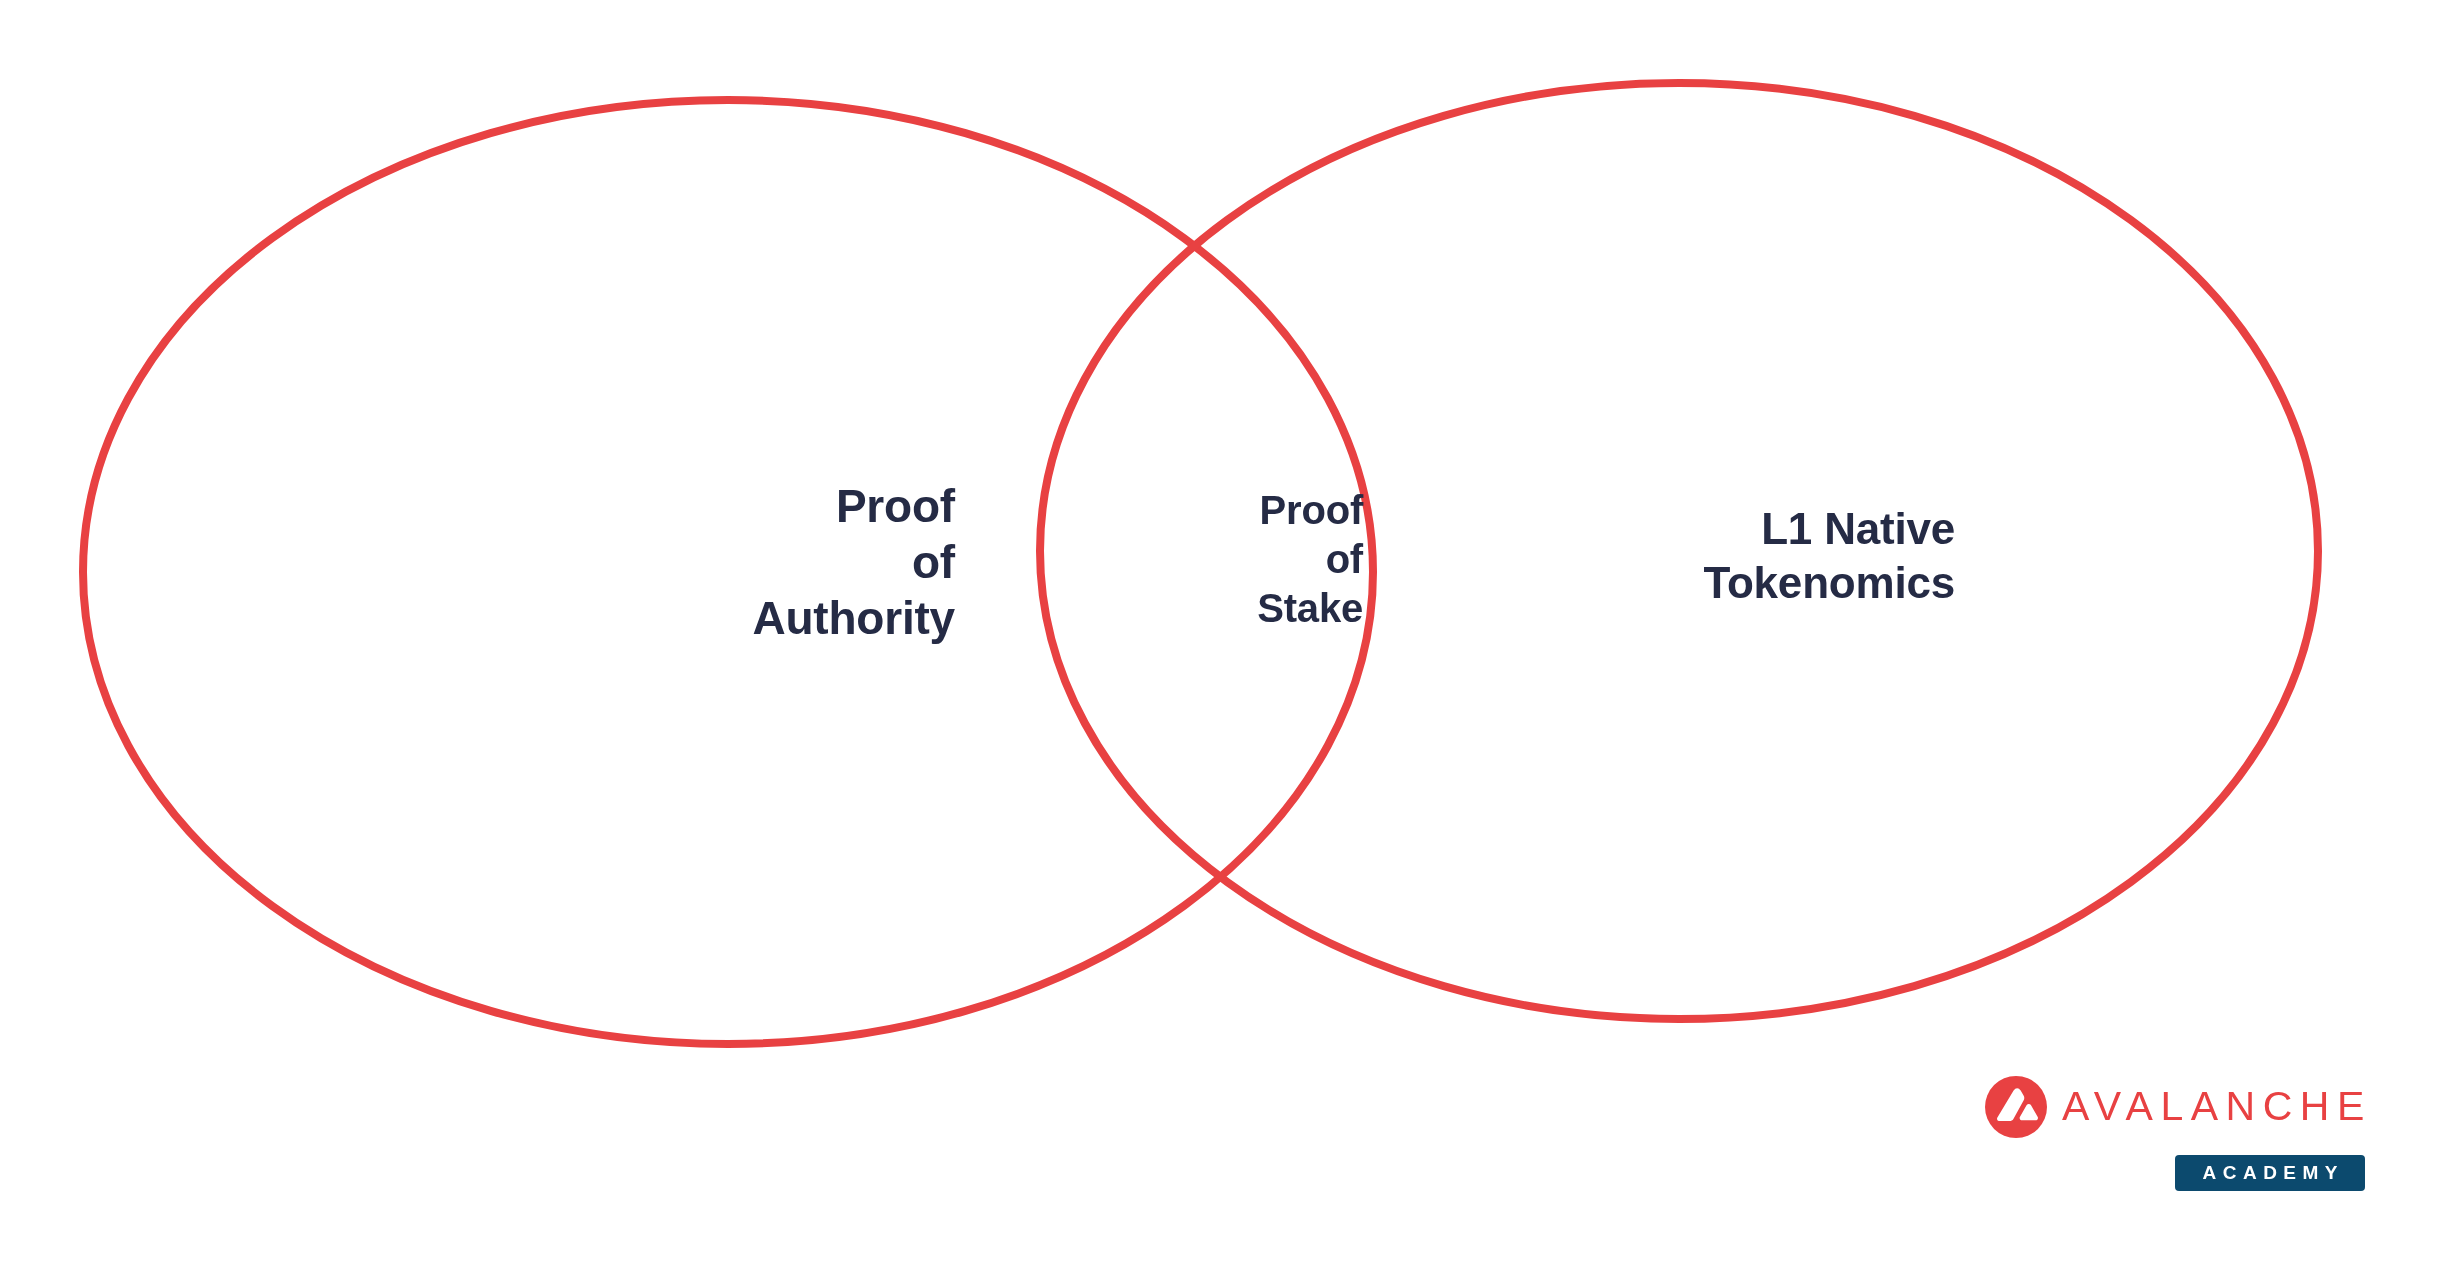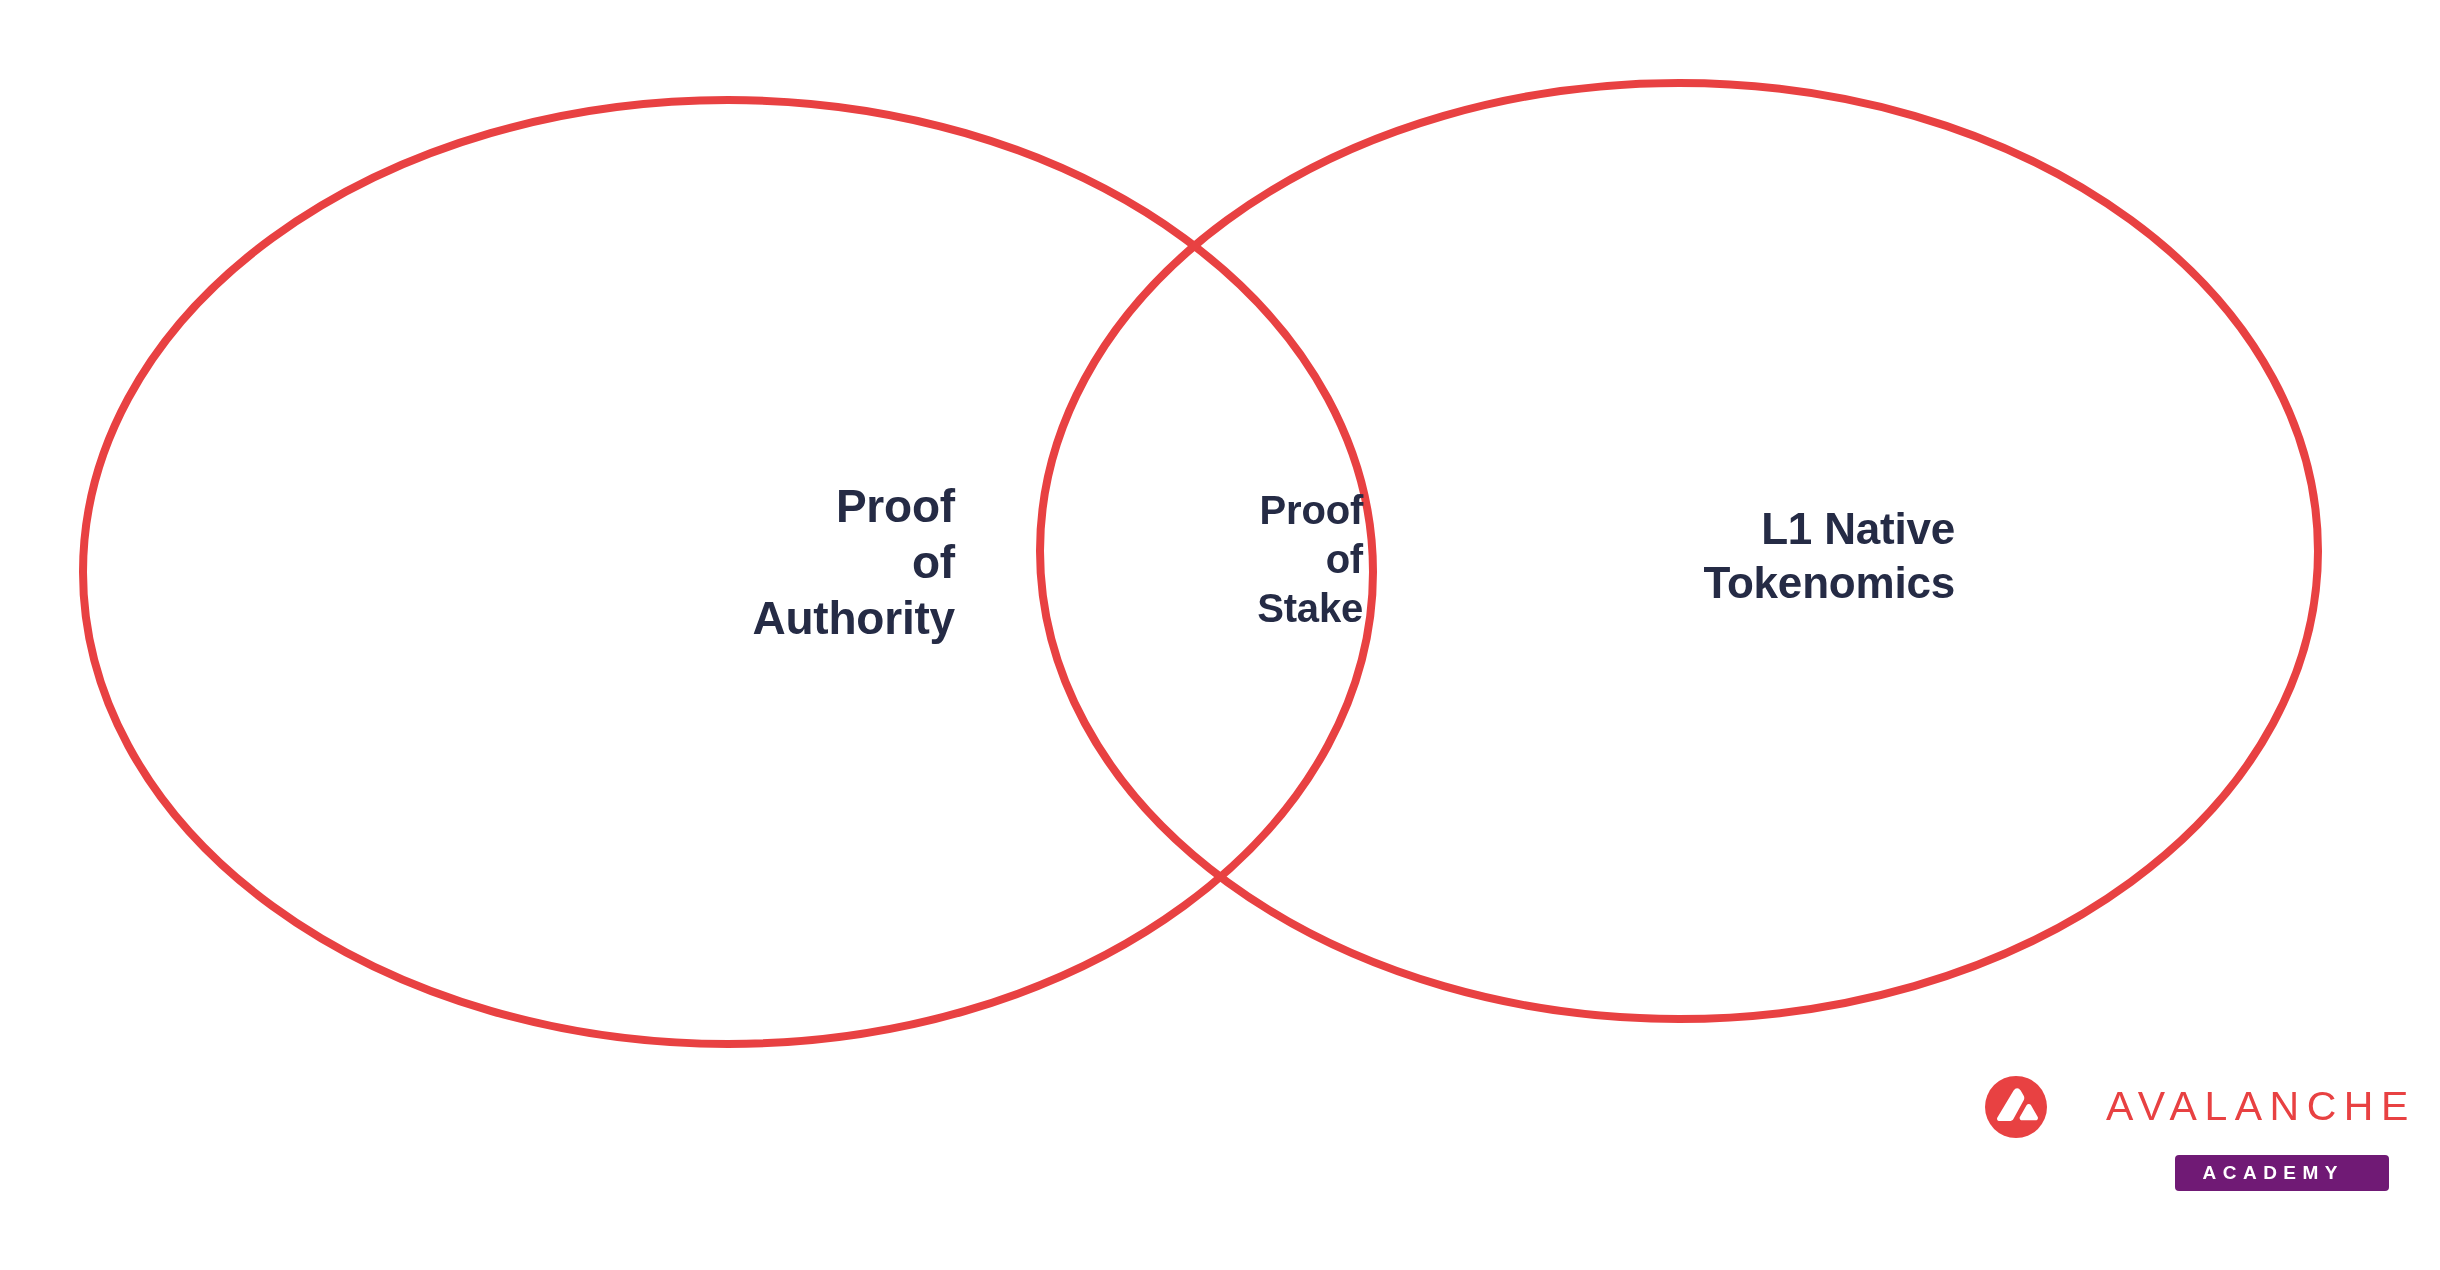--- a/index.html
+++ b/index.html
@@ -86,21 +86,20 @@
   #logo-wordmark {
     position: absolute;
     left: 77px;
     top: 16px;
     font-size: 41px;
     font-weight: 400;
     color: #e84142;
     letter-spacing: 7.5px;
     line-height: 1;
     white-space: nowrap;
-    margin-left: 44px;
   }
 
   #logo-academy-badge {
     position: absolute;
     left: 190px;
     top: 85px;
     width: 190px;
     height: 36px;
     background: #e84142;
     border-radius: 4px;
@@ -148,19 +147,19 @@
     <svg id="logo-mark" viewBox="0 0 62 62" xmlns="http://www.w3.org/2000/svg">
       <circle cx="31" cy="31" r="31" fill="#e84142"></circle>
       <path d="M28.6 14.6 c1.9 -3.3 5.2 -3.3 7.1 0 l3.0 5.2 c0.8 1.4 0.8 3.1 0 4.5
                L28.4 42.9 c-0.8 1.4 -2.3 2.2 -3.9 2.2 h-10.0 c-1.9 0 -3.1 -2.1 -2.1 -3.7 Z" fill="#ffffff"></path>
       <path d="M41.7 29.1 c1.0 -1.6 3.3 -1.6 4.2 0 l6.7 11.6 c1.0 1.6 -0.2 3.6 -2.1 3.6
                h-13.4 c-1.9 0 -3.1 -2.0 -2.1 -3.6 Z" fill="#ffffff"></path>
     </svg>
 
     <div id="logo-wordmark" style="color: rgb(232, 65, 66);">AVALANCHE</div>
 
-    <div id="logo-academy-badge" style="background: #701a75; padding-left: 24px;">
+    <div id="logo-academy-badge" style="background: #0c4a6e;">
       <div id="logo-academy-text" style="color: rgb(255, 255, 255);">ACADEMY</div>
     </div>
 
   </div>
 
 </div>
 
 </body></html>

